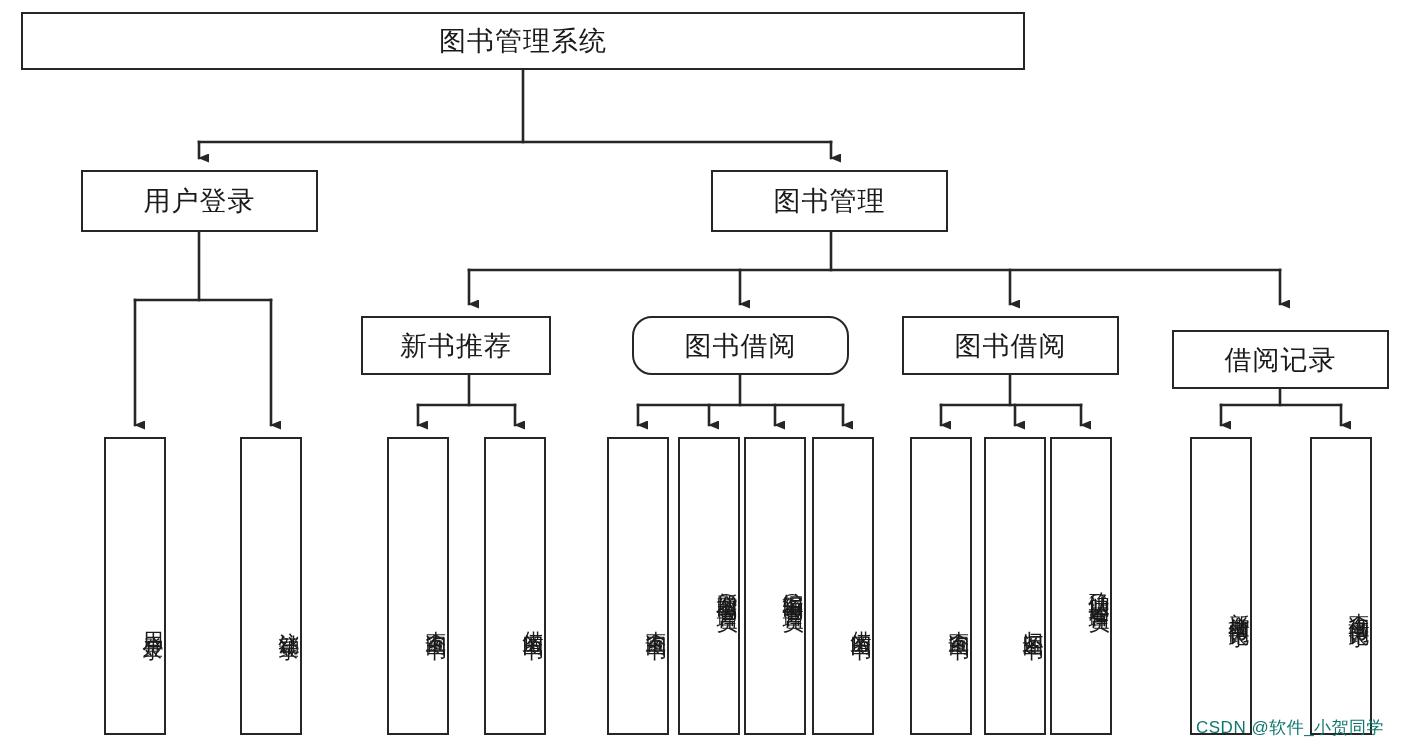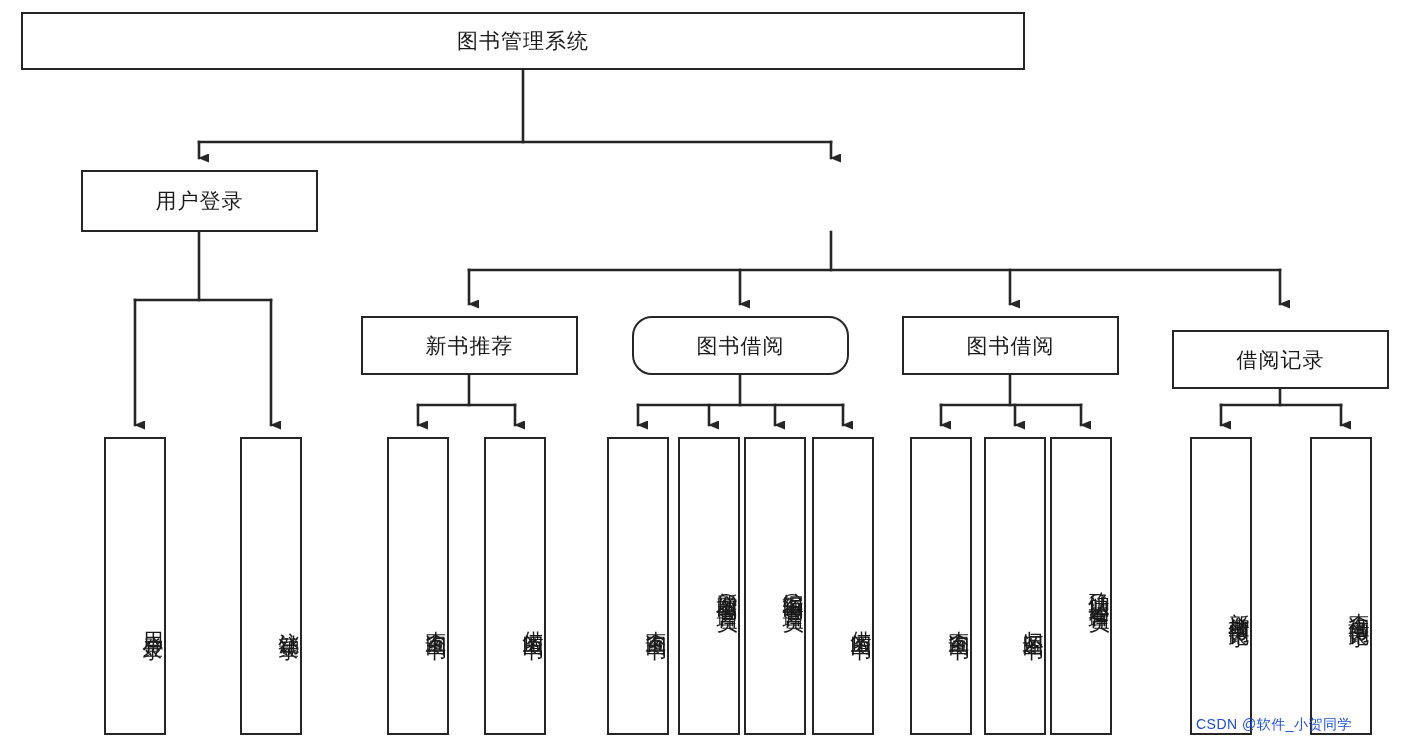--- a/index.html
+++ b/index.html
@@ -30,21 +30,21 @@
     position: absolute;
     box-sizing: border-box;
     border: 2.5px solid #262626;
     background: #ffffff;
     display: flex;
     align-items: center;
     justify-content: center;
     color: #1a1a1a;
   }
   .node-box.horizontal {
-    font-size: 21px;
+    font-size: 27px;
     letter-spacing: 1px;
   }
   .node-box.vertical {
     writing-mode: vertical-rl;
     text-orientation: upright;
     font-size: 21px;
     letter-spacing: 3px;
     align-items: flex-start;
     justify-content: center;
     padding-top: 10px;
@@ -52,22 +52,22 @@
   }
   .node-box.vertical.tall-text {
     padding-top: 4px;
   }
   .node-label {
     display: block;
     white-space: nowrap;
   }
   .watermark {
     position: absolute;
-    font-size: 14px;
-    color: #1d4ed8;
+    font-size: 17px;
+    color: #0f766e;
     white-space: nowrap;
     letter-spacing: 0.5px;
     pointer-events: none;
   }
 </style>
 </head>
 <body>
 
 <div id="diagram-root">
 
@@ -121,22 +121,25 @@
     </g>
   </svg>
 
   <div class="node-box horizontal" style="left:21px; top:12px; width:1004px; height:58px;">
     <span class="node-label">图书管理系统</span>
   </div>
 
   <div class="node-box horizontal" style="left:81px; top:170px; width:237px; height:62px;">
     <span class="node-label">用户登录</span>
   </div>
+  <div class="node-box horizontal" style="left:711px; top:170px; width:237px; height:62px;">
+    <span class="node-label">图书管理</span>
+  </div>
 
-  <div class="node-box horizontal" style="left:361px; top:316px; width:217px; height:59px;">
+  <div class="node-box horizontal" style="left:361px; top:316px; width:190px; height:59px;">
     <span class="node-label">新书推荐</span>
   </div>
   <div class="node-box horizontal" style="left:632px; top:316px; width:217px; height:59px;border-radius:20px;">
     <span class="node-label">图书借阅</span>
   </div>
   <div class="node-box horizontal" style="left:902px; top:316px; width:217px; height:59px;">
     <span class="node-label">图书借阅</span>
   </div>
   <div class="node-box horizontal" style="left:1172px; top:316px; width:217px; height:59px;margin-top:14px;">
     <span class="node-label">借阅记录</span>

